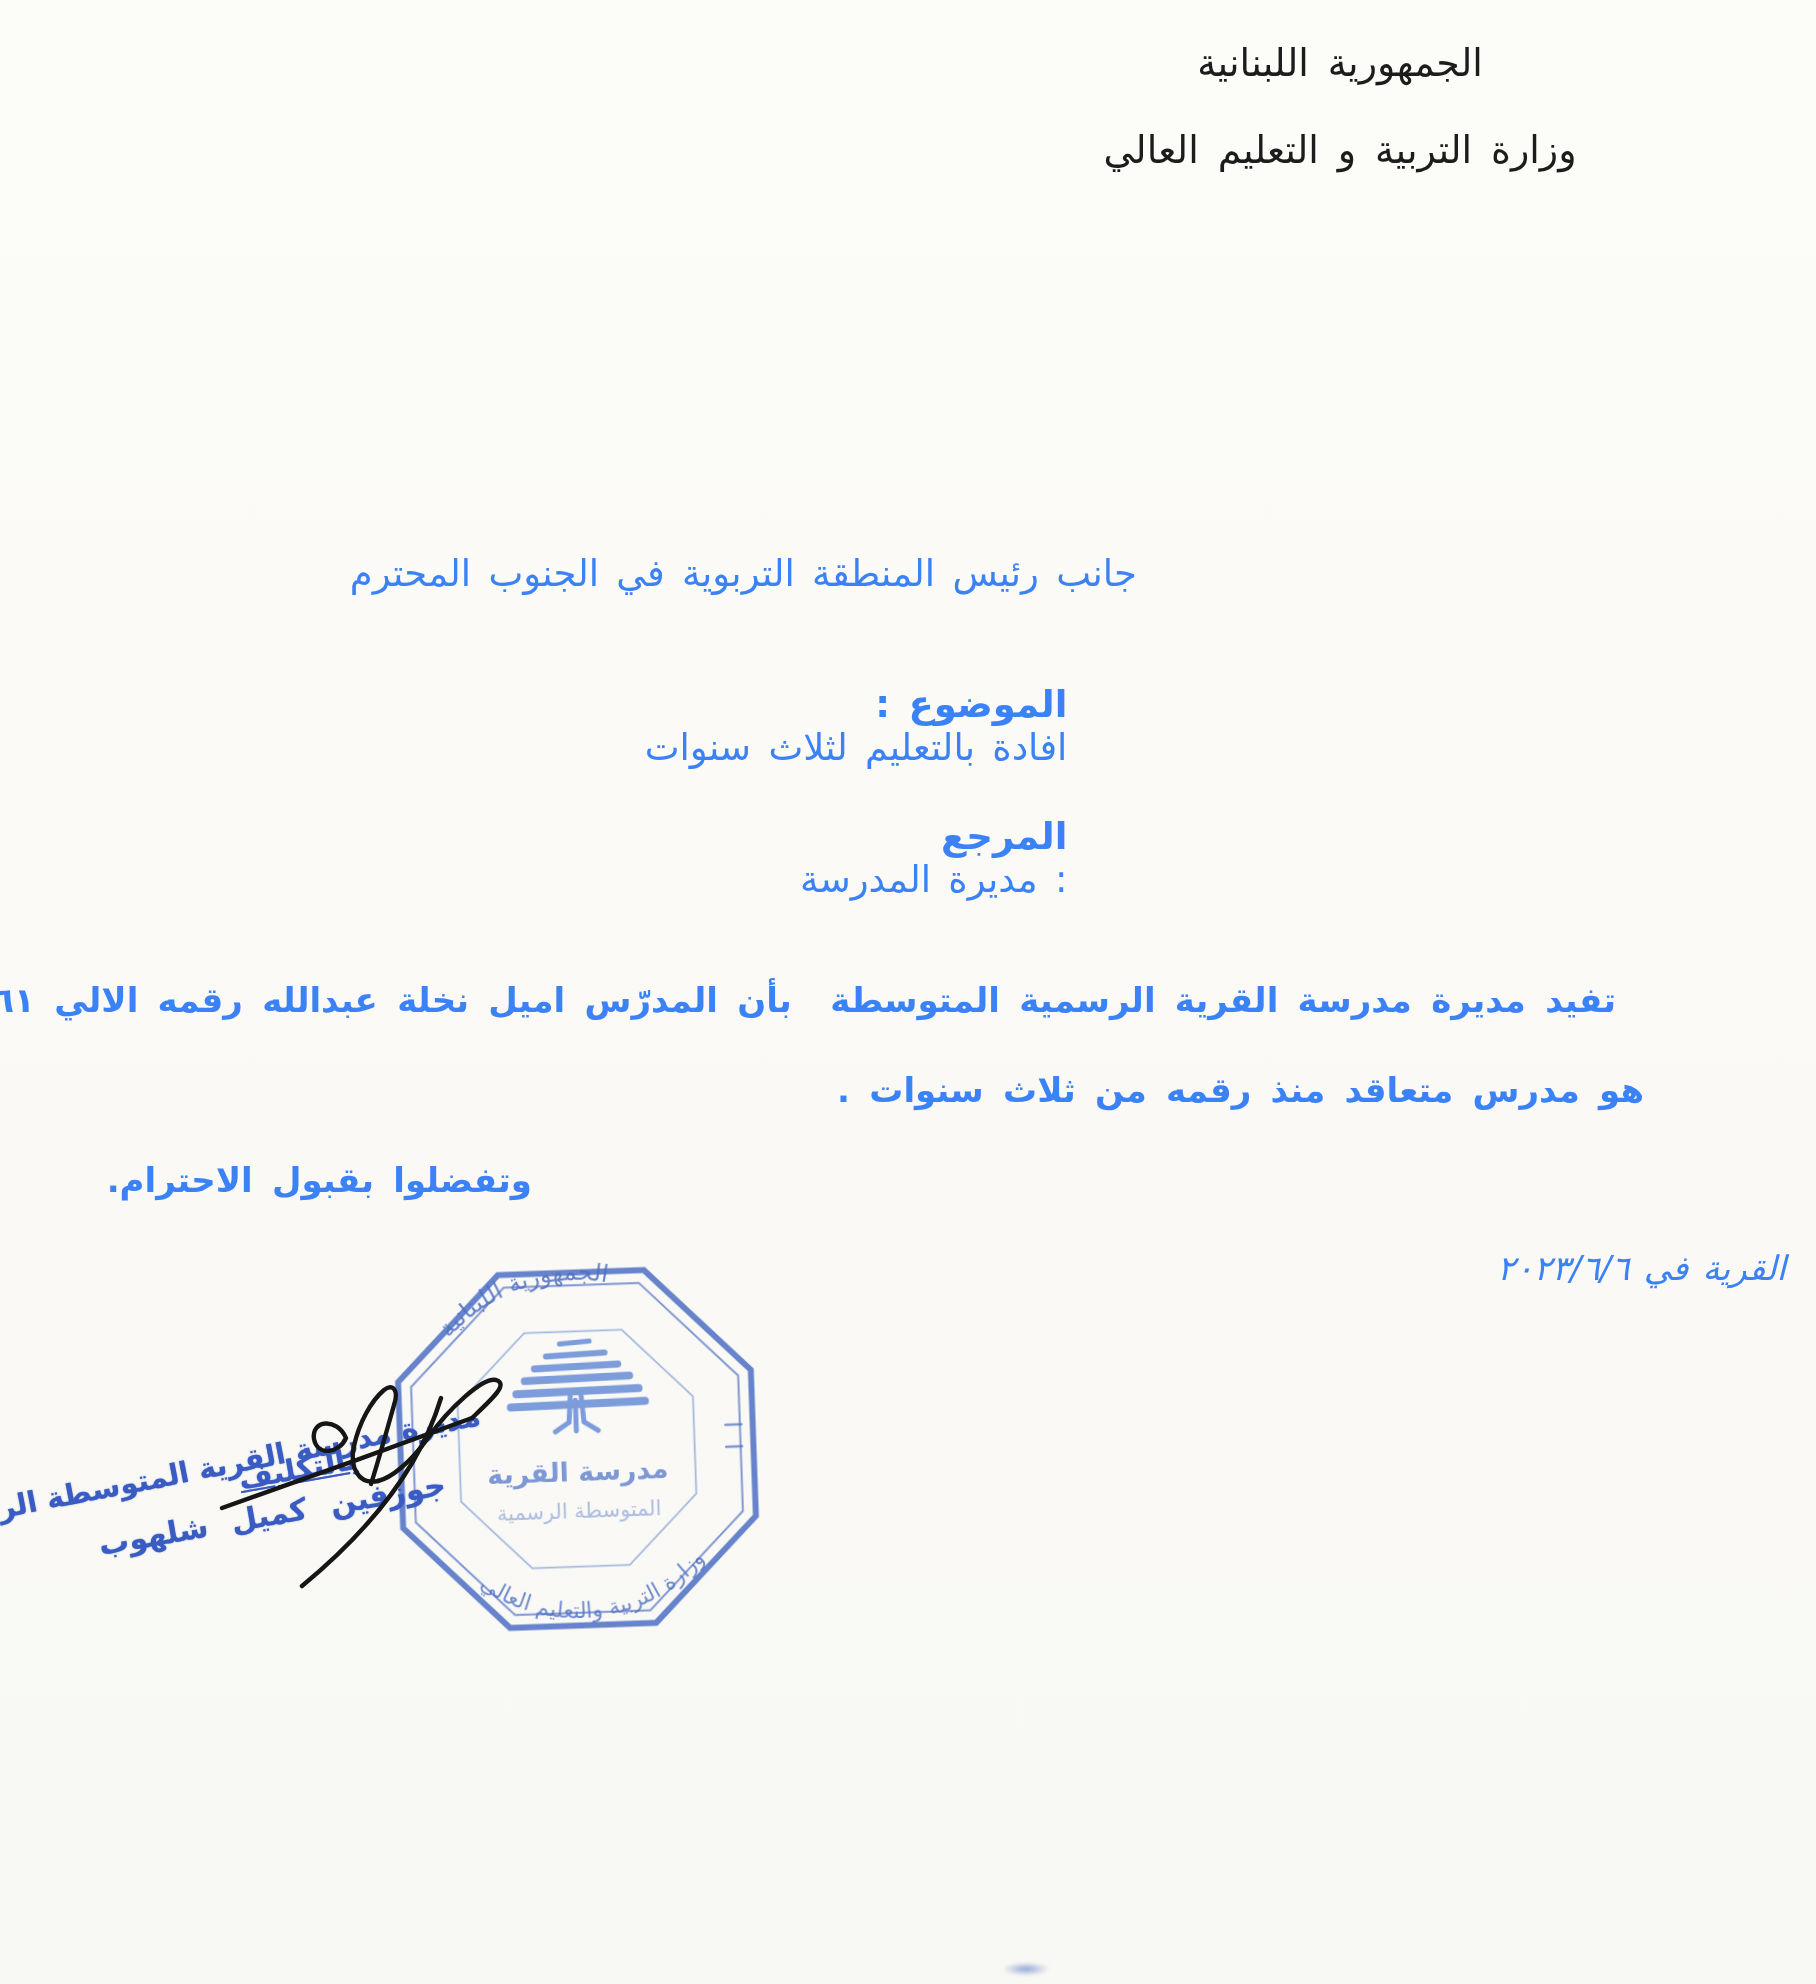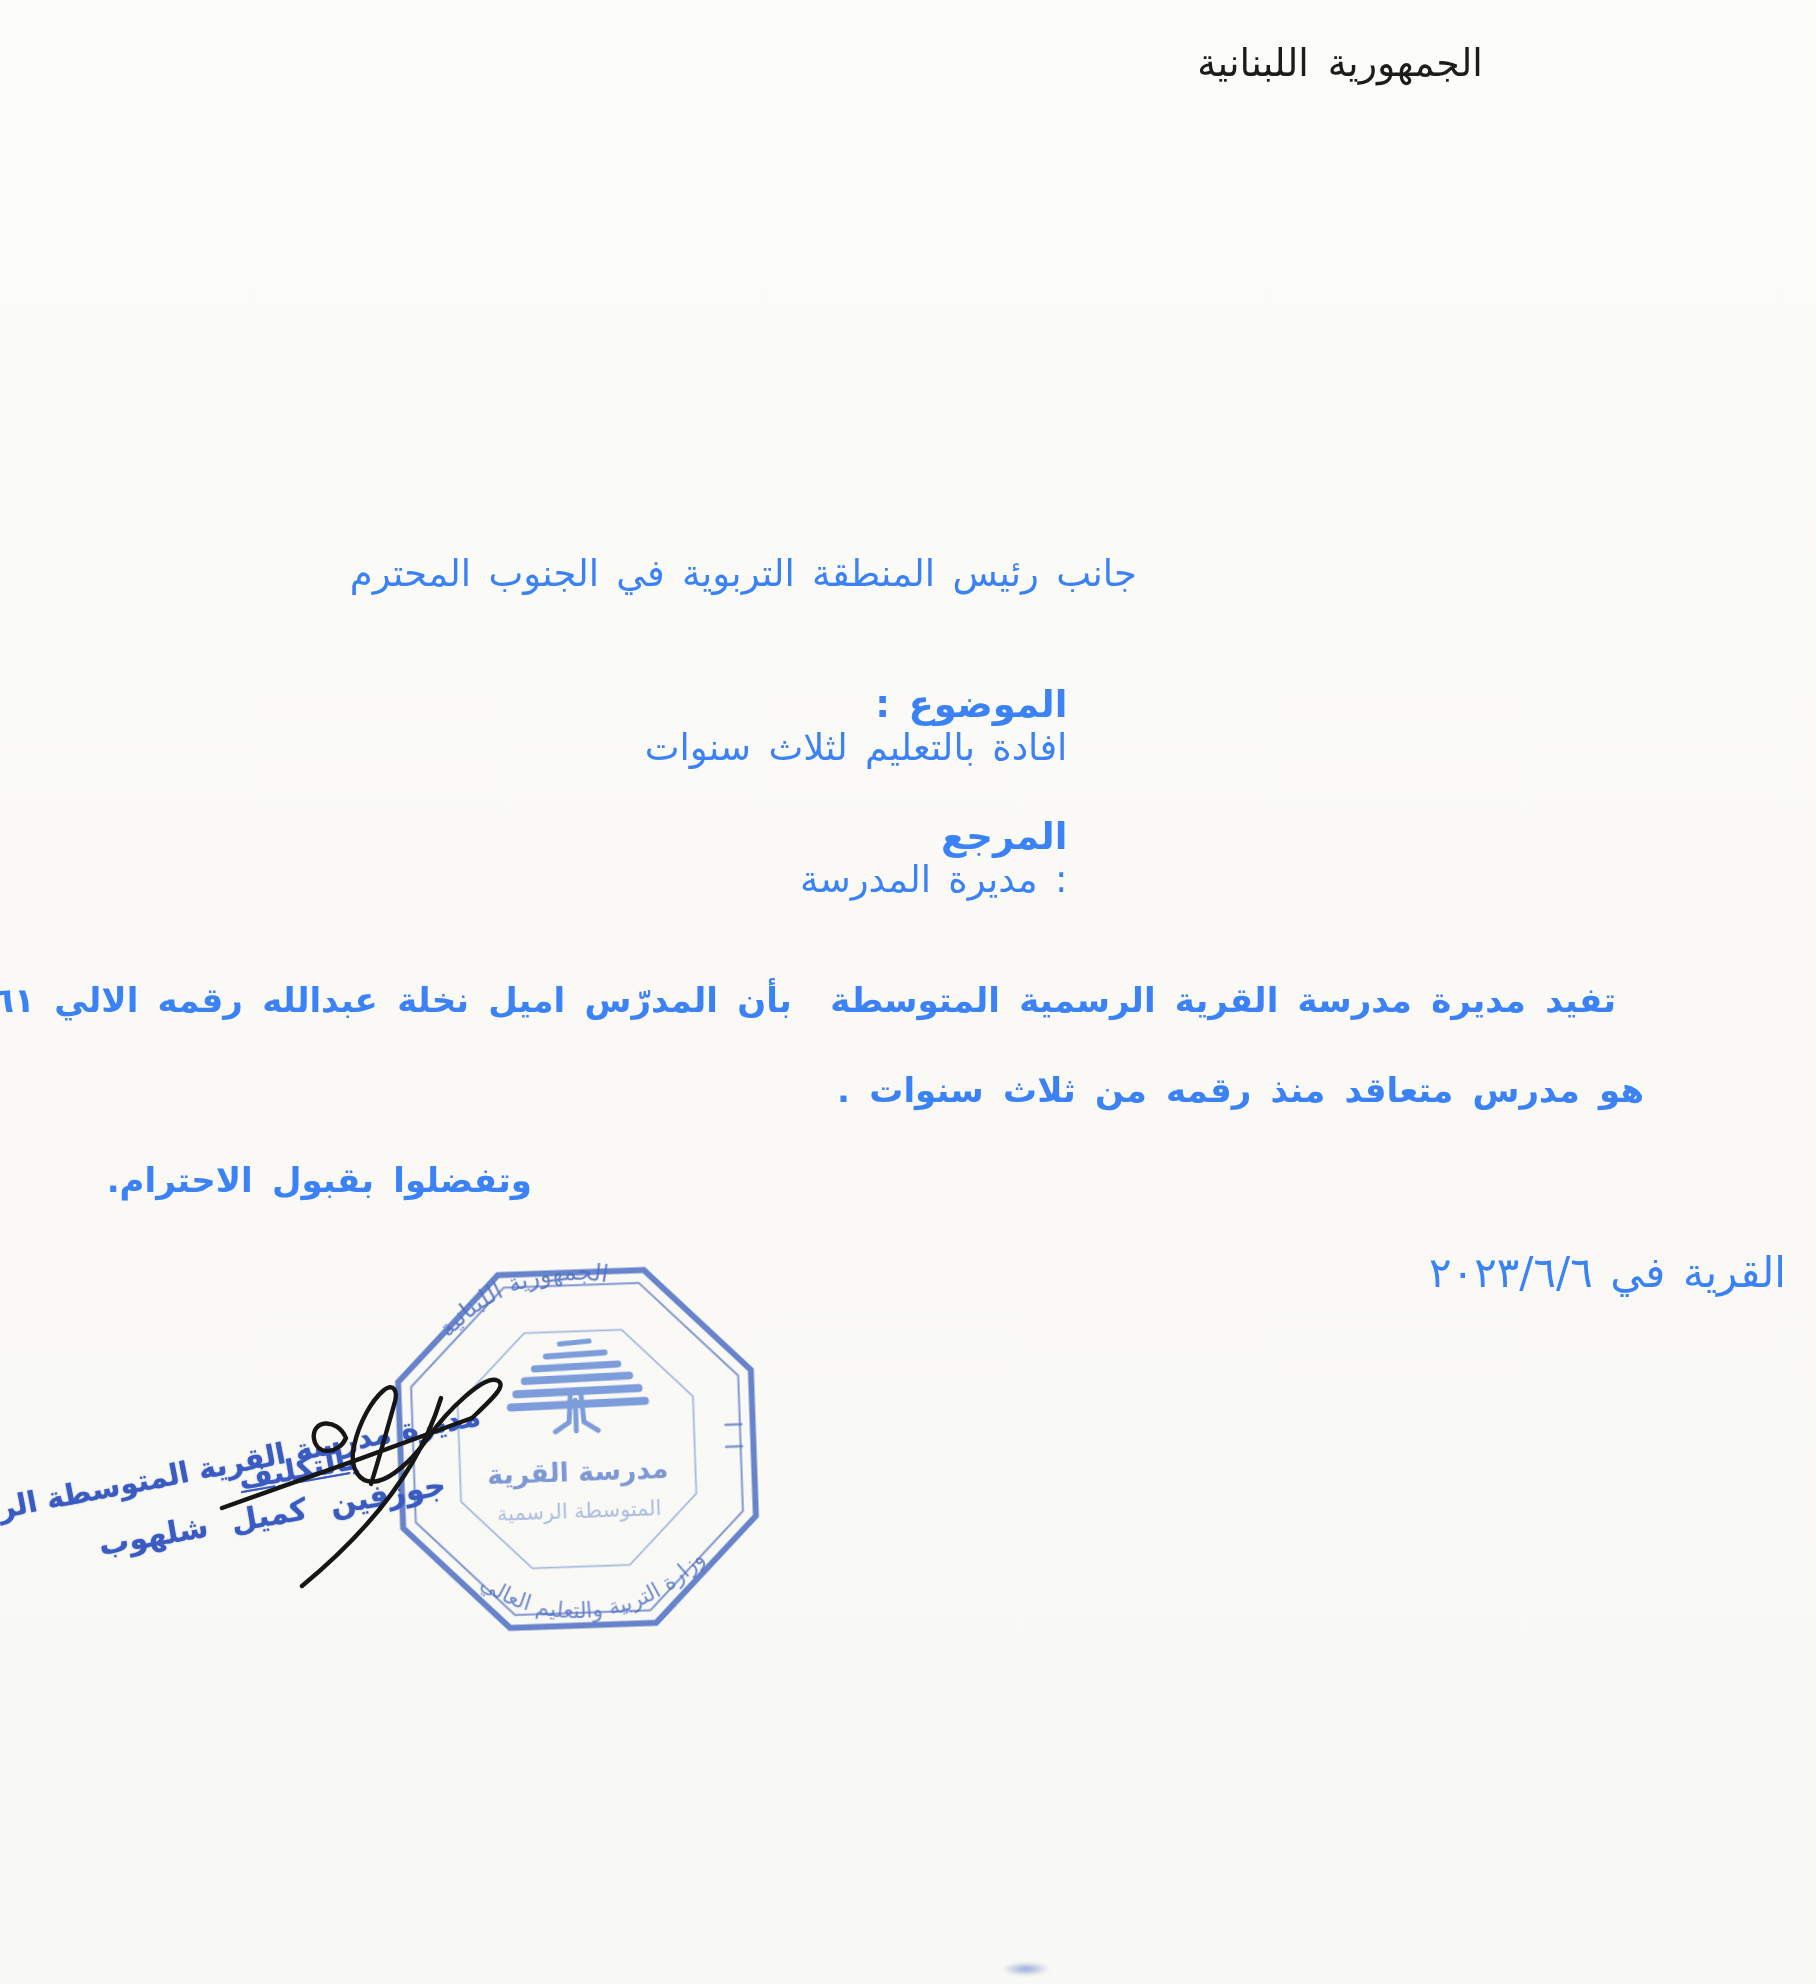--- a/index.html
+++ b/index.html
@@ -7,36 +7,37 @@
     width:1816px;height:1984px;
     background:linear-gradient(180deg,#fcfcf9 0%,#faf9f5 55%,#f8f8f4 100%);
     font-family:"DejaVu Sans",sans-serif;
     position:relative;overflow:hidden;color:#1c1c1c;
   }
   .line{position:absolute;direction:rtl;white-space:pre;color:#3b82f6;}
   .hdr-block{position:absolute;left:1040px;top:40px;width:600px;text-align:center;direction:rtl;}
   .hdr-block .hline{font-size:38px;line-height:46px;margin:0 0 41px 0;white-space:pre;word-spacing:.18em;}
   .reg{font-size:37px;word-spacing:.15em;}
   .body-txt{font-size:34px;font-weight:bold;word-spacing:.22em;}
-  .date-txt{font-size:42px;word-spacing:.1em;}
+  .date-txt{font-size:34px;word-spacing:.1em;font-style:italic;}
   .lbl{font-weight:bold;}
   .stamp-wrap{position:absolute;left:388px;top:1243px;width:378px;height:412px;
     transform:rotate(-2deg);opacity:.93;filter:blur(.4px);z-index:2;}
   .sig-blue{position:absolute;direction:rtl;color:#3a5cc2;font-weight:bold;
     text-shadow:0 0 1.5px rgba(58,92,194,.65);z-index:2;white-space:pre;}
   .sig-black{position:absolute;left:140px;top:1338px;width:392px;height:302px;z-index:3;}
   .ink-smudge{position:absolute;left:1002px;top:1962px;width:48px;height:14px;
     background:radial-gradient(ellipse at center,rgba(64,100,192,.55),rgba(64,100,192,0) 70%);
     filter:blur(1.5px);z-index:1;}
 </style>
 </head>
 <body>
 
 <div class="hdr-block">
   <div class="hline">الجمهورية اللبنانية</div>
+  <div class="hline">وزارة التربية و التعليم العالي</div>
 </div>
 
 <div class="line reg" style="right:679px;top:552px;">جانب رئيس المنطقة التربوية في الجنوب المحترم</div>
 
 <div class="line reg" style="right:714px;top:640px;">
   <span class="lbl" style="margin-left:12px;">الموضوع :</span>
   <span>افادة بالتعليم لثلاث سنوات</span>
 </div>
 
 <div class="line reg" style="right:714px;top:772px;">

